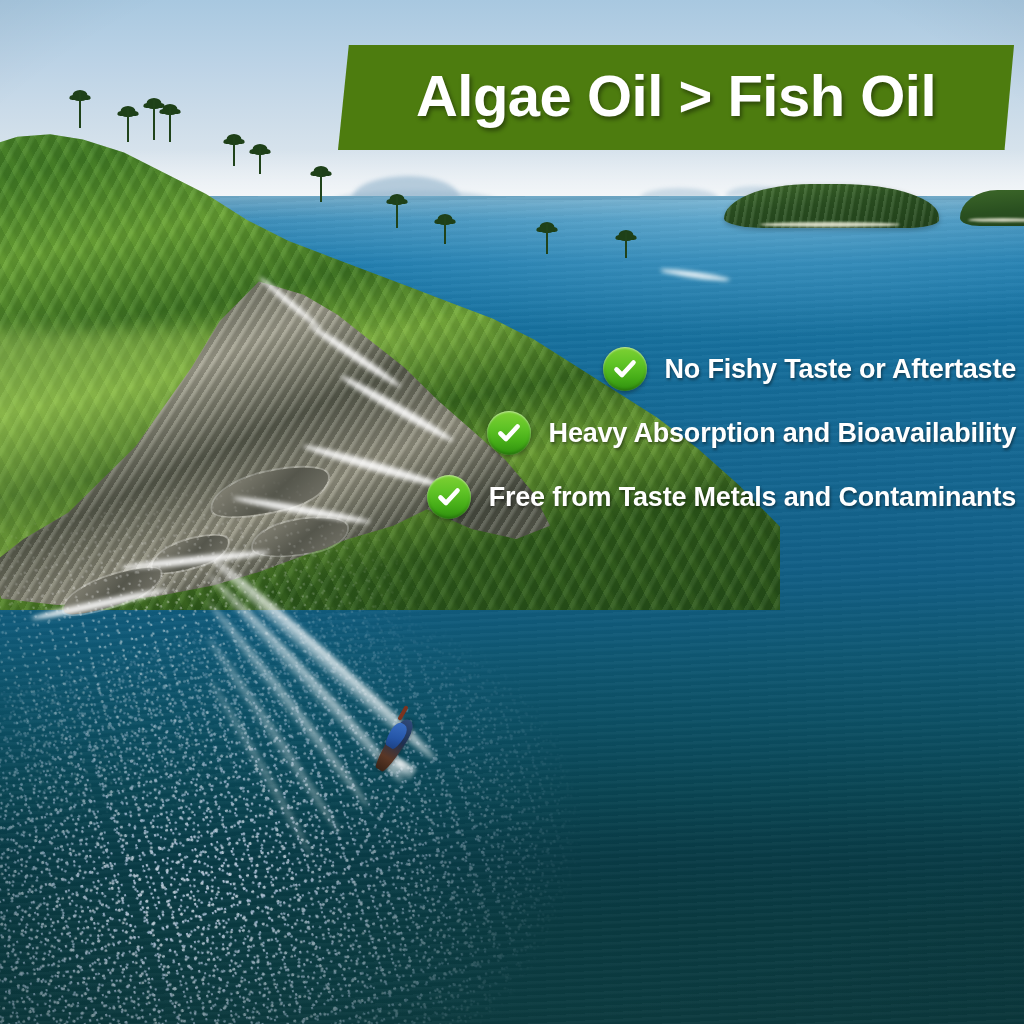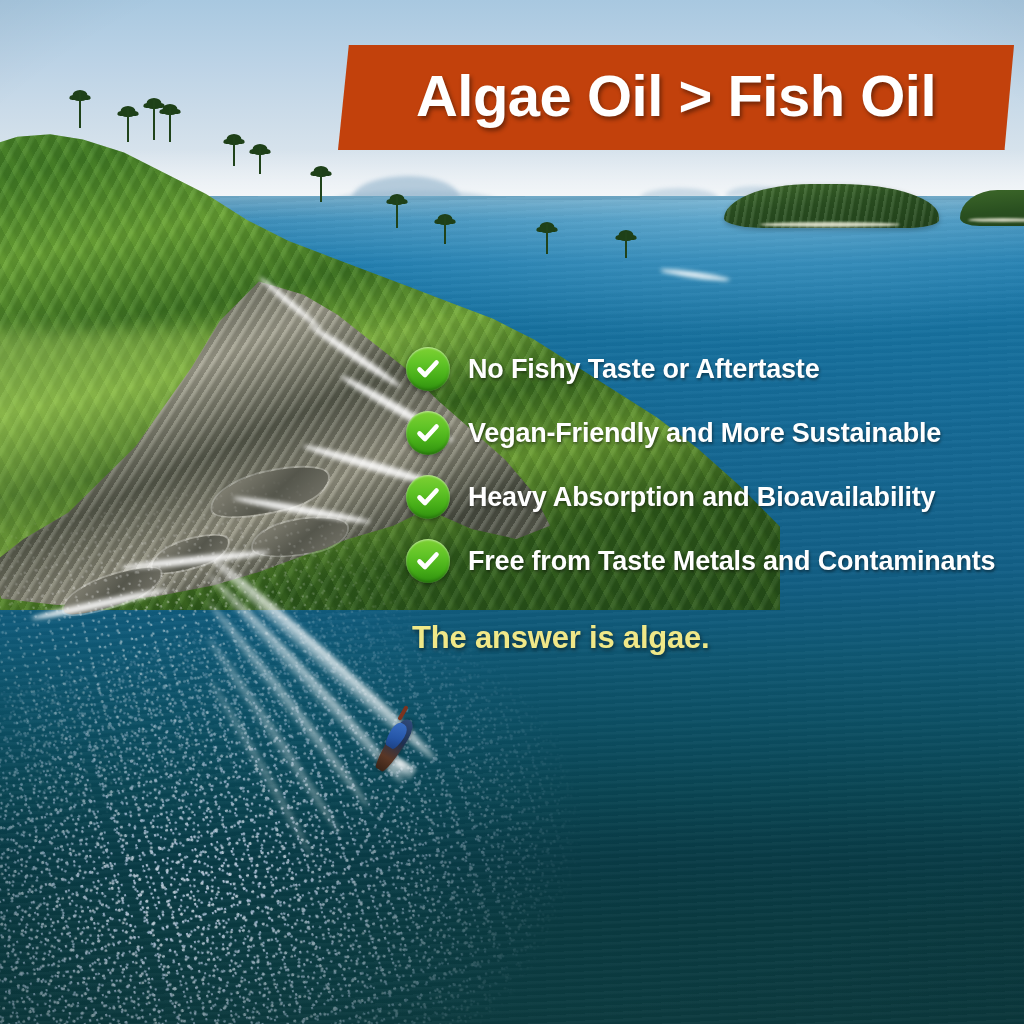--- a/index.html
+++ b/index.html
@@ -327,21 +327,21 @@
     pointer-events: none;
   }
 
   
 
   
   .banner {
     position: absolute;
     left: 338px; top: 45px;
     width: 676px; height: 105px;
-    background: #c2410c;
+    background: #4d7c0f;
     clip-path: polygon(1.6% 0%, 100% 0%, 98.6% 100%, 0% 100%);
     box-shadow: 0 3px 10px rgba(0,0,0,.28);
     display: flex;
     align-items: center;
     justify-content: center;
   }
   .banner-title {
     color: #ffffff;
     font-size: 58px;
     font-weight: bold;
@@ -355,20 +355,21 @@
   .benefits {
     position: absolute;
     left: 406px; top: 347px;
     width: 610px;
   }
   .benefit-row {
     display: flex;
     align-items: center;
     height: 44px;
     margin-bottom: 20px;
+    justify-content: flex-end;
   }
   .check-badge {
     position: relative;
     flex: 0 0 auto;
     width: 44px; height: 44px;
     border-radius: 50%;
     background: linear-gradient(180deg, #7ed133 0%, #5fc326 38%, #46ad18 70%, #2f8f0f 100%);
     box-shadow:
       0 2px 4px rgba(0,0,0,.35),
       inset 0 1px 2px rgba(255,255,255,.55),
@@ -516,28 +517,20 @@
 
     <div class="benefit-row">
       <span class="check-badge">
         <svg width="26" height="26" viewBox="0 0 26 26" aria-hidden="true">
           <path d="M4.5 13.5 L10 19 L21.5 6.5" fill="none" stroke="#ffffff" stroke-width="4.6" stroke-linecap="round" stroke-linejoin="round"></path>
         </svg>
       </span>
       <span class="benefit-label">No Fishy Taste or Aftertaste</span>
     </div>
 
-    <div class="benefit-row">
-      <span class="check-badge">
-        <svg width="26" height="26" viewBox="0 0 26 26" aria-hidden="true">
-          <path d="M4.5 13.5 L10 19 L21.5 6.5" fill="none" stroke="#ffffff" stroke-width="4.6" stroke-linecap="round" stroke-linejoin="round"></path>
-        </svg>
-      </span>
-      <span class="benefit-label">Vegan-Friendly and More Sustainable</span>
-    </div>
 
     <div class="benefit-row">
       <span class="check-badge">
         <svg width="26" height="26" viewBox="0 0 26 26" aria-hidden="true">
           <path d="M4.5 13.5 L10 19 L21.5 6.5" fill="none" stroke="#ffffff" stroke-width="4.6" stroke-linecap="round" stroke-linejoin="round"></path>
         </svg>
       </span>
       <span class="benefit-label">Heavy Absorption and Bioavailability</span>
     </div>
 
@@ -545,15 +538,14 @@
       <span class="check-badge">
         <svg width="26" height="26" viewBox="0 0 26 26" aria-hidden="true">
           <path d="M4.5 13.5 L10 19 L21.5 6.5" fill="none" stroke="#ffffff" stroke-width="4.6" stroke-linecap="round" stroke-linejoin="round"></path>
         </svg>
       </span>
       <span class="benefit-label">Free from Taste Metals and Contaminants</span>
     </div>
 
   </div>
 
-  <div class="tagline">The answer is algae.</div>
 
 </div>
 
 </body></html>

